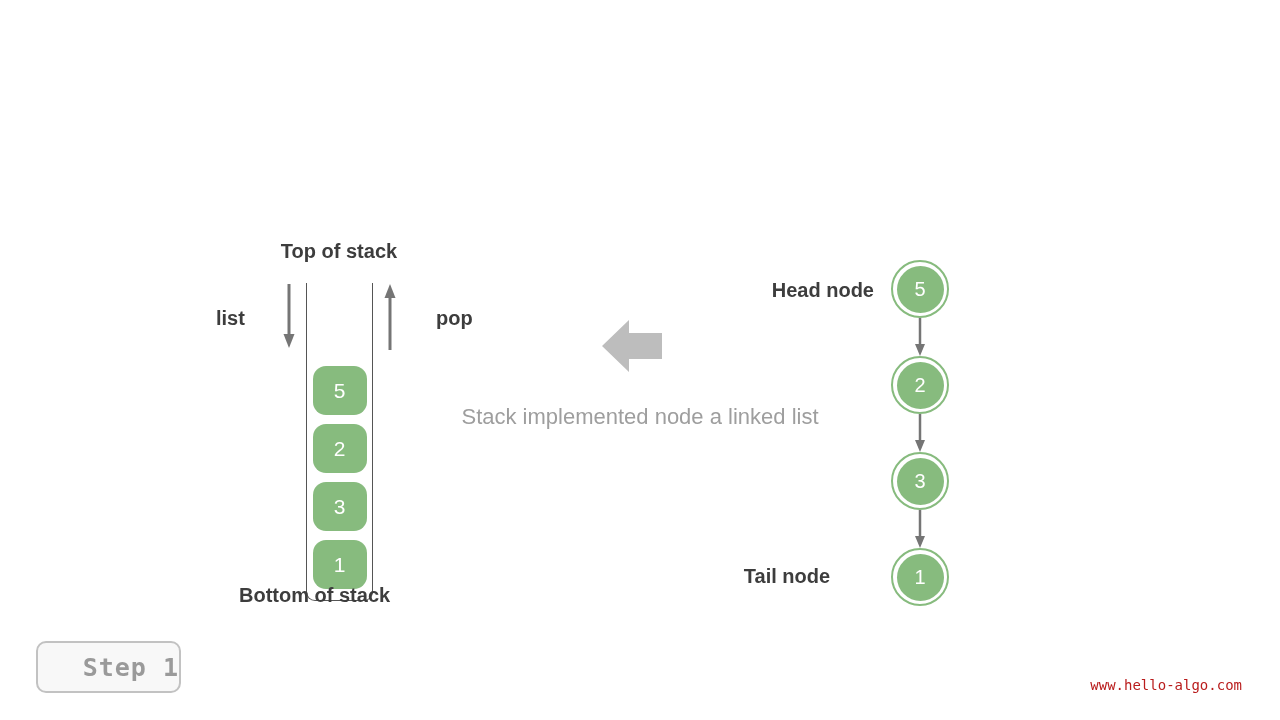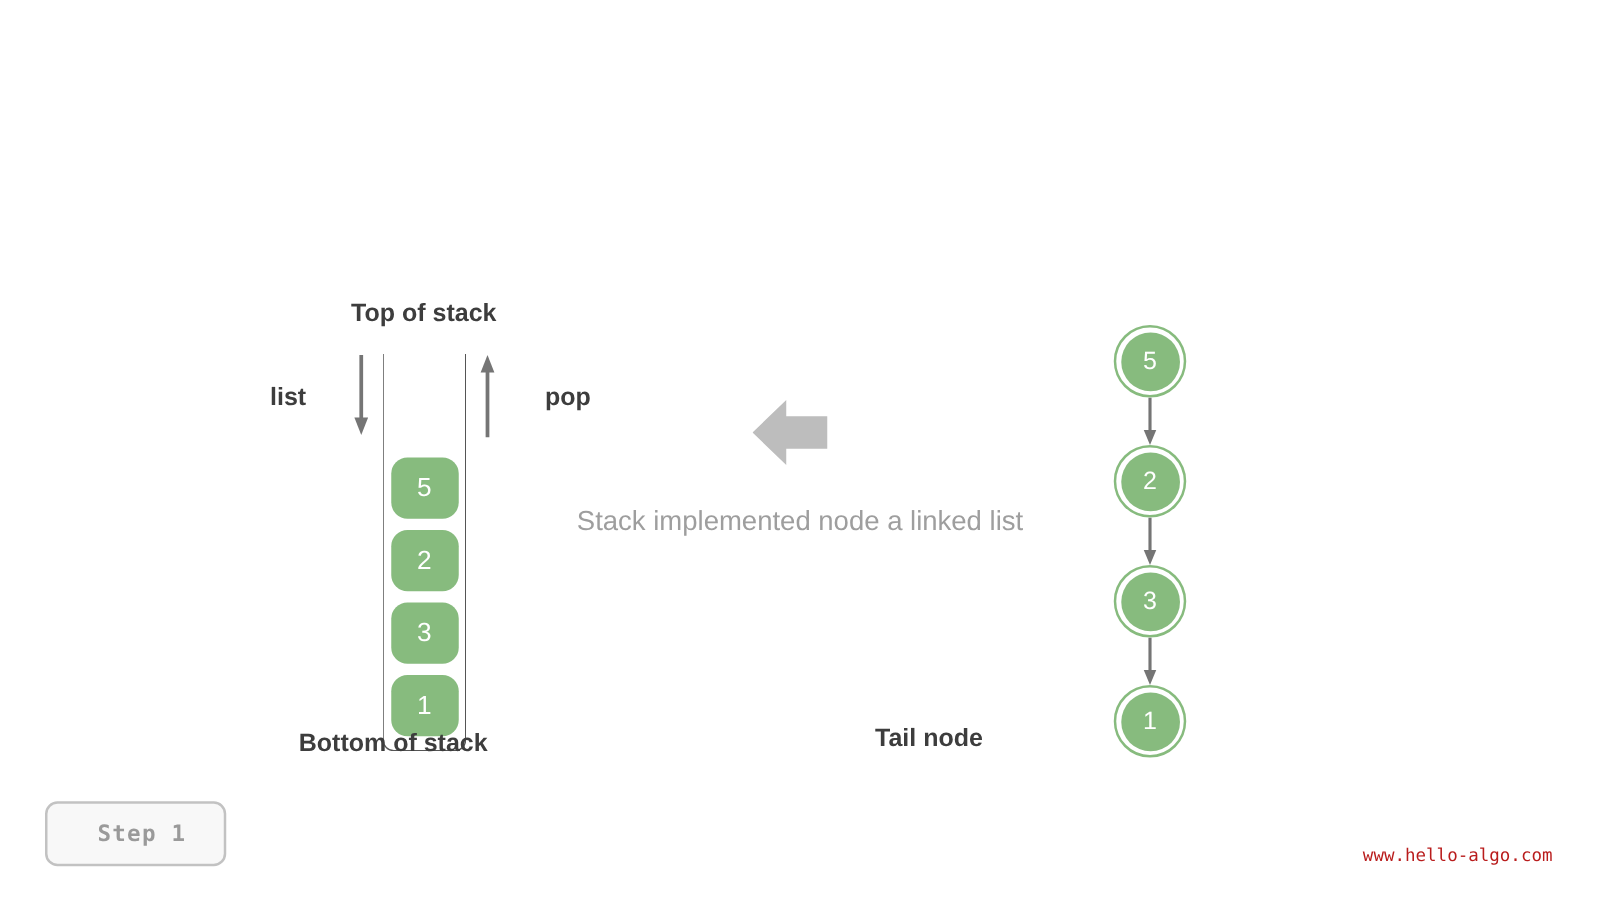--- a/index.html
+++ b/index.html
@@ -16,21 +16,21 @@
     font-weight: bold;
     font-size: 20px;
     color: #3d3d3d;
     white-space: nowrap;
   }
   .lbl-top-of-stack    { left: 239px; top: 240px; width: 200px; text-align: center; }
   .lbl-bottom-of-stack { left: 239px; top: 584px; width: 200px; }
   .lbl-push { left: 216px; top: 307px; }
   .lbl-pop  { left: 413px; top: 307px; margin-left: 23px; }
   .lbl-head { left: 700px; top: 279px; width: 174px; text-align: right; }
-  .lbl-tail { left: 700px; top: 565px; width: 174px; text-align: left; margin-top: 15px; }
+  .lbl-tail { left: 700px; top: 565px; width: 174px; text-align: center; }
 
   .stack-container {
     position: absolute;
     left: 306px; top: 283px;
     width: 67px; height: 318px;
     border-left: 1px solid #555;
     border-right: 1px solid #555;
     border-bottom: 1px solid #555;
     border-radius: 0 0 9px 9px;
     box-sizing: border-box;
@@ -93,24 +93,24 @@
   }
 
   .step-badge {
     position: absolute;
     left: 36px; top: 641px;
     width: 145px; height: 52px;
     border: 2px solid #c2c2c2;
     border-radius: 10px;
     background: #f8f8f8;
     box-sizing: border-box;
-    display: flex; align-items: center; justify-content: flex-start;
+    display: flex; align-items: center; justify-content: flex-end;
     font-family: "DejaVu Sans Mono", monospace;
     font-weight: bold;
-    font-size: 18px;
+    font-size: 25px;
     color: #9a9a9a;
     letter-spacing: 1px;
     padding-left: 40px;
   }
 
   .watermark {
     position: absolute;
     right: 38px; top: 677px;
     font-family: "DejaVu Sans Mono", monospace;
     font-size: 14px;
@@ -143,20 +143,21 @@
     <div class="stack-item">1</div>
   </div>
 
   <div class="label lbl-bottom-of-stack">Bottom of stack</div>
 
   <svg class="arrow-svg big-arrow" width="60" height="52" viewBox="0 0 60 52">
     <polygon points="0,26 27,0 27,13 60,13 60,39 27,39 27,52" fill="#bdbdbd"></polygon>
   </svg>
   <div class="caption">Stack implemented node a linked list</div>
 
+  <div class="label lbl-head">Head node</div>
   <div class="label lbl-tail">Tail node</div>
 
   <div class="node-col">
     <div class="node">
       <div class="node-inner">5</div>
     </div>
     <svg width="12" height="38" viewBox="0 0 12 38">
       <line x1="6" y1="0" x2="6" y2="27" stroke="#757575" stroke-width="2.5"></line>
       <polygon points="1,26 11,26 6,38" fill="#757575"></polygon>
     </svg>

